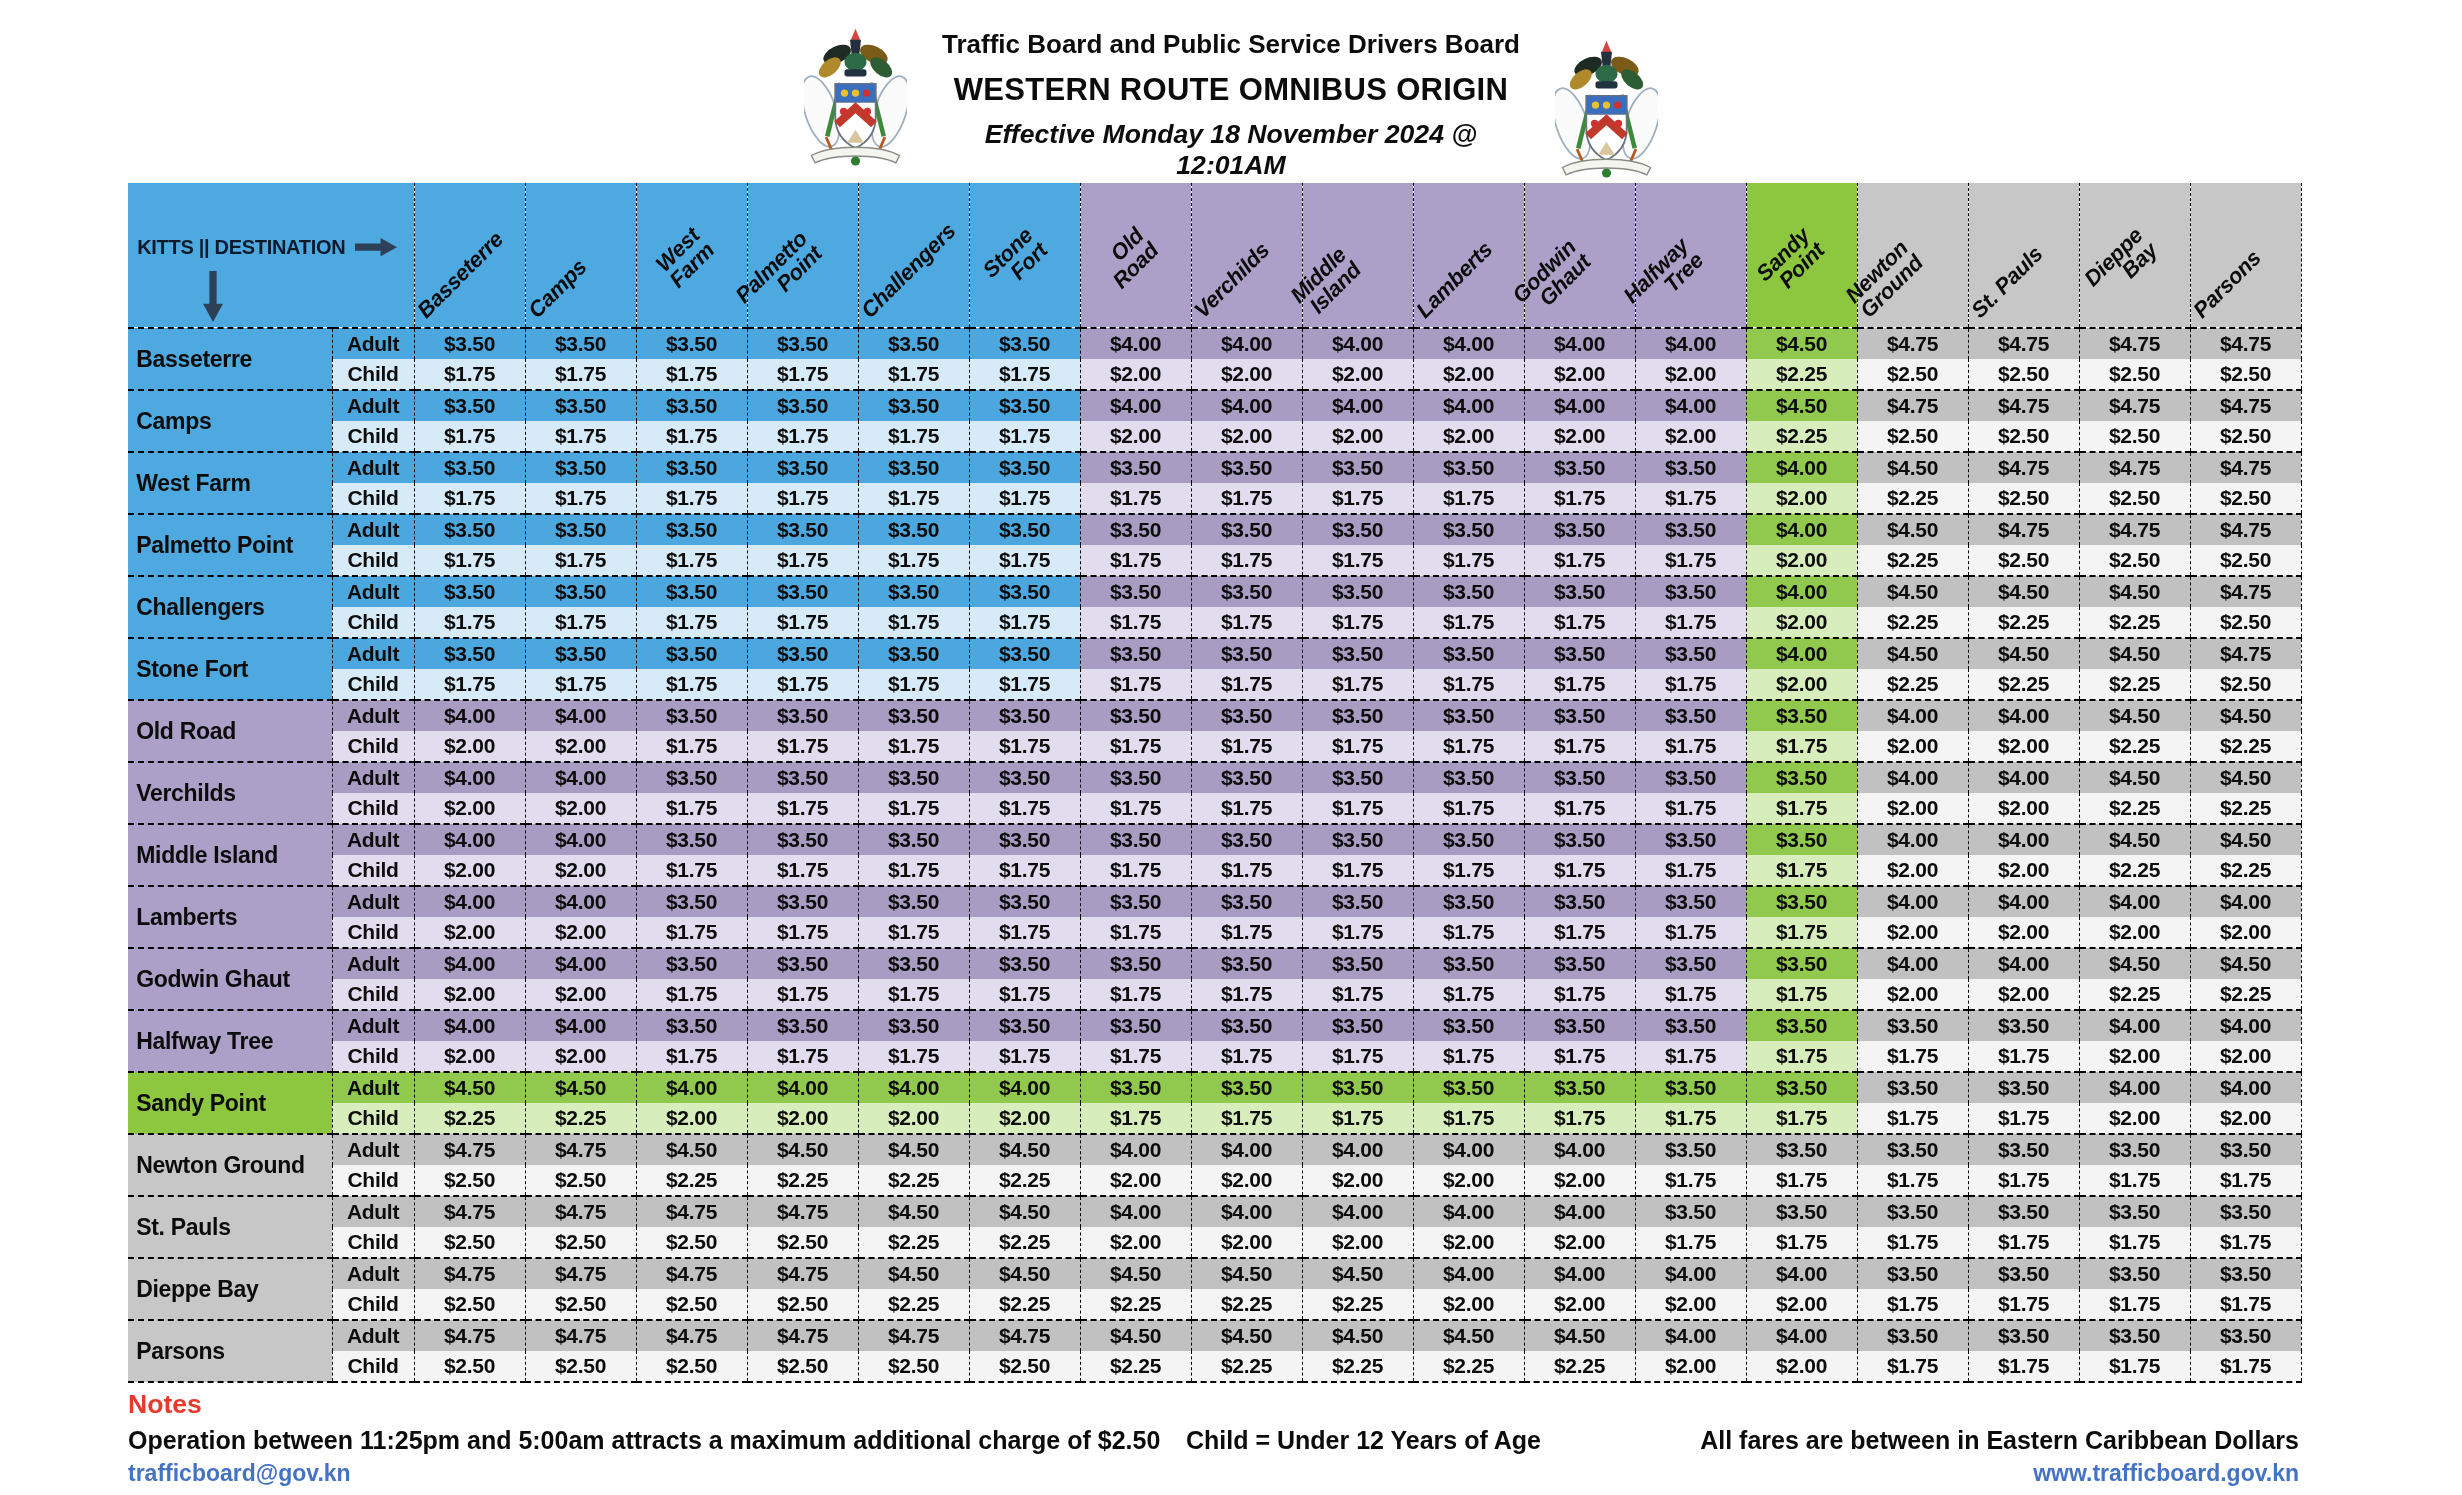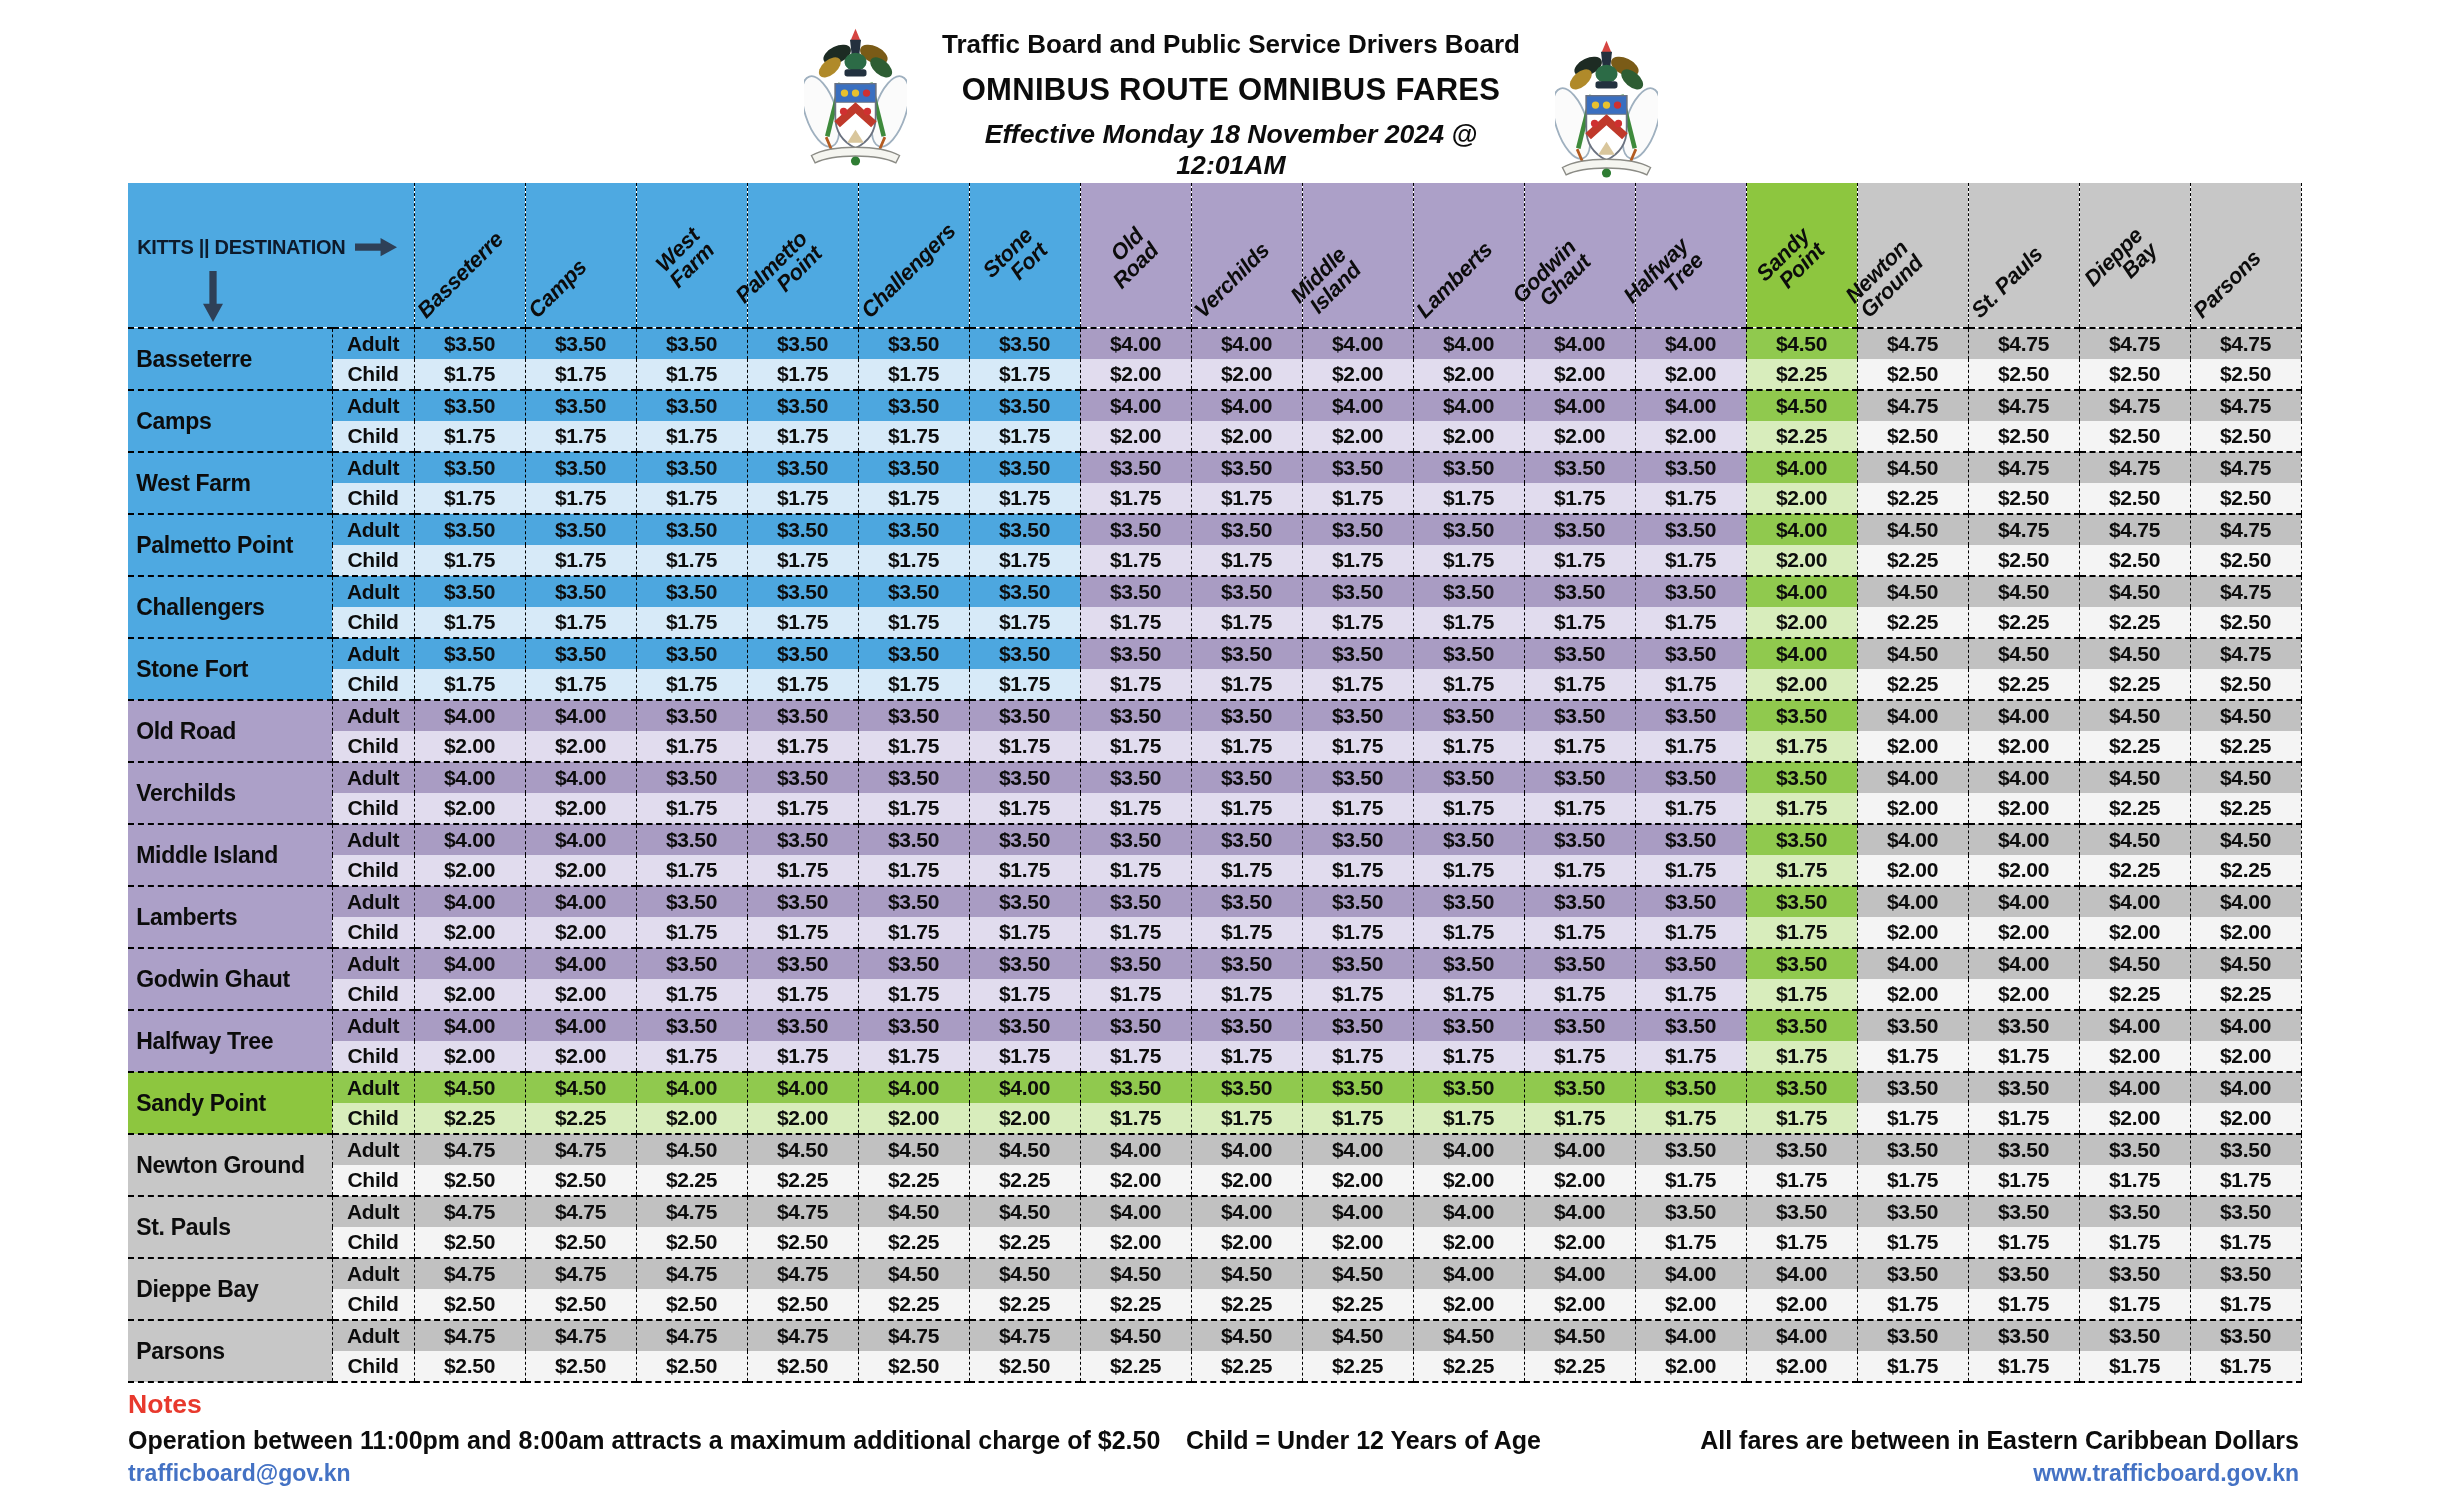--- a/index.html
+++ b/index.html
@@ -86,21 +86,21 @@
       <circle cx="43" cy="92" r="4" fill="#cf3030"></circle>
       <circle cx="69" cy="92" r="4" fill="#cf3030"></circle>
       <path d="M56 112 l9 14 h-18 z" fill="#d9c69c"></path>
       <path d="M24 120 l6 14 M88 120 l-6 14" stroke="#b35b21" stroke-width="3"></path>
       <path d="M8 140 C30 128 82 128 104 140 l-4 8 C80 138 32 138 12 148 z" fill="#f5f5f0" stroke="#8b8b85" stroke-width="1.5"></path>
       <circle cx="56" cy="146" r="5" fill="#2f7d33"></circle>
     </svg>
 
     <div class="titles">
       <div class="t-board">Traffic Board and Public Service Drivers Board</div>
-      <div class="t-main">OMNIBUS ROUTE OMNIBUS FARES</div>
+      <div class="t-main">WESTERN ROUTE OMNIBUS ORIGIN</div>
       <div class="t-eff">Effective Monday 18 November 2024 @ 12:01AM</div>
     </div>
 
     <svg class="crest crest-right" width="103" height="145" viewBox="0 0 112 158">
       <path d="M56 2 l5 12 -5 6 -5 -6 z" fill="#d64541"></path>
       <path d="M50 14 h12 l-2 18 h-8 z" fill="#24303e"></path>
       <ellipse cx="36" cy="30" rx="16" ry="9" fill="#1d2b23" transform="rotate(-25 36 30)"></ellipse>
       <ellipse cx="76" cy="30" rx="16" ry="9" fill="#7a5b17" transform="rotate(25 76 30)"></ellipse>
       <ellipse cx="28" cy="44" rx="14" ry="8" fill="#b08a2a" transform="rotate(-40 28 44)"></ellipse>
       <ellipse cx="84" cy="44" rx="14" ry="8" fill="#2e5d33" transform="rotate(40 84 44)"></ellipse>
@@ -915,21 +915,21 @@
           <td class="fare" style="background: rgb(244, 244, 244);">$1.75</td>
           <td class="fare" style="background: rgb(244, 244, 244);">$1.75</td>
           <td class="fare" style="background: rgb(244, 244, 244);">$1.75</td>
         </tr>
       </tbody>
   </table>
 
   <div class="notes">
     <div class="notes-heading">Notes</div>
     <div class="note-row">
-      <span class="note-op">Operation between 11:00pm and 8:00am attracts a maximum additional charge of $2.50</span>
+      <span class="note-op">Operation between 11:25pm and 5:00am attracts a maximum additional charge of $2.50</span>
       <span class="note-child">Child = Under 12 Years of Age</span>
       <span class="note-cur">All fares are between in Eastern Caribbean Dollars</span>
     </div>
     <div class="link-row">
       <a class="link link-email" href="#">trafficboard@gov.kn</a>
       <a class="link link-web" href="#">www.trafficboard.gov.kn</a>
     </div>
   </div>
 
 </div>

